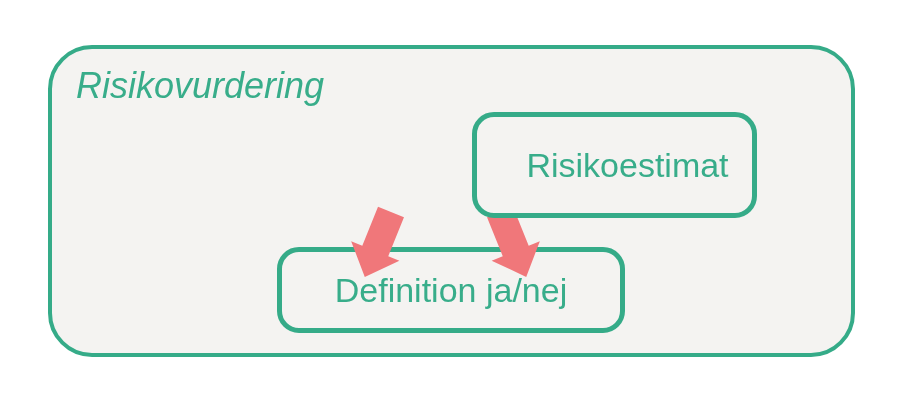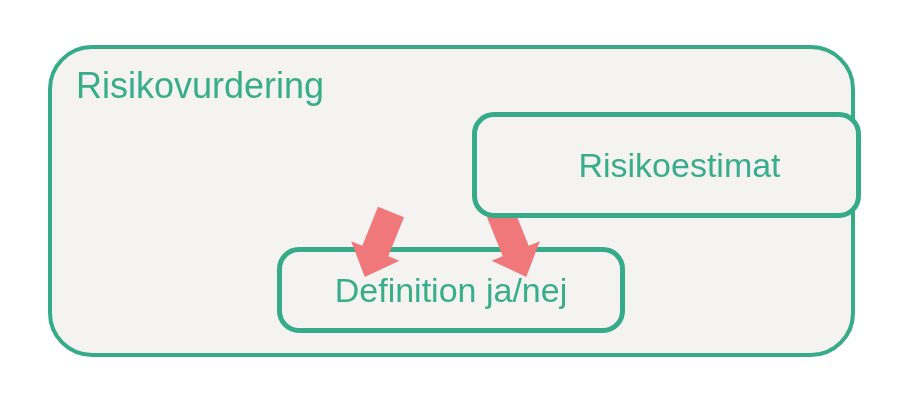--- a/index.html
+++ b/index.html
@@ -24,20 +24,21 @@
     box-sizing: border-box;
     background: #f4f3f1;
     border: 4px solid #35ab88;
     border-radius: 44px;
   }
   .diagram-title {
     position: absolute;
     left: 24px;
     top: 16px;
     font-size: 36px;
+    font-style: italic;
     color: #38ad8a;
     white-space: nowrap;
   }
   .node {
     position: absolute;
     box-sizing: border-box;
     background: #f4f3f1;
     border: 5px solid #35ab88;
     border-radius: 22px;
     display: flex;
@@ -52,21 +53,21 @@
   .node-definition {
     left: 35px;
     top: 62px;
     width: 348px;
     height: 107px;
     z-index: 3;
   }
   .node-estimat {
     left: 420px;
     top: 63px;
-    width: 389px;
+    width: 285px;
     height: 106px;
     z-index: 3;
     padding-left: 26px;
   }
   .node-acceptabelt {
     left: 225px;
     top: 198px;
     width: 348px;
     height: 86px;
     z-index: 1;

